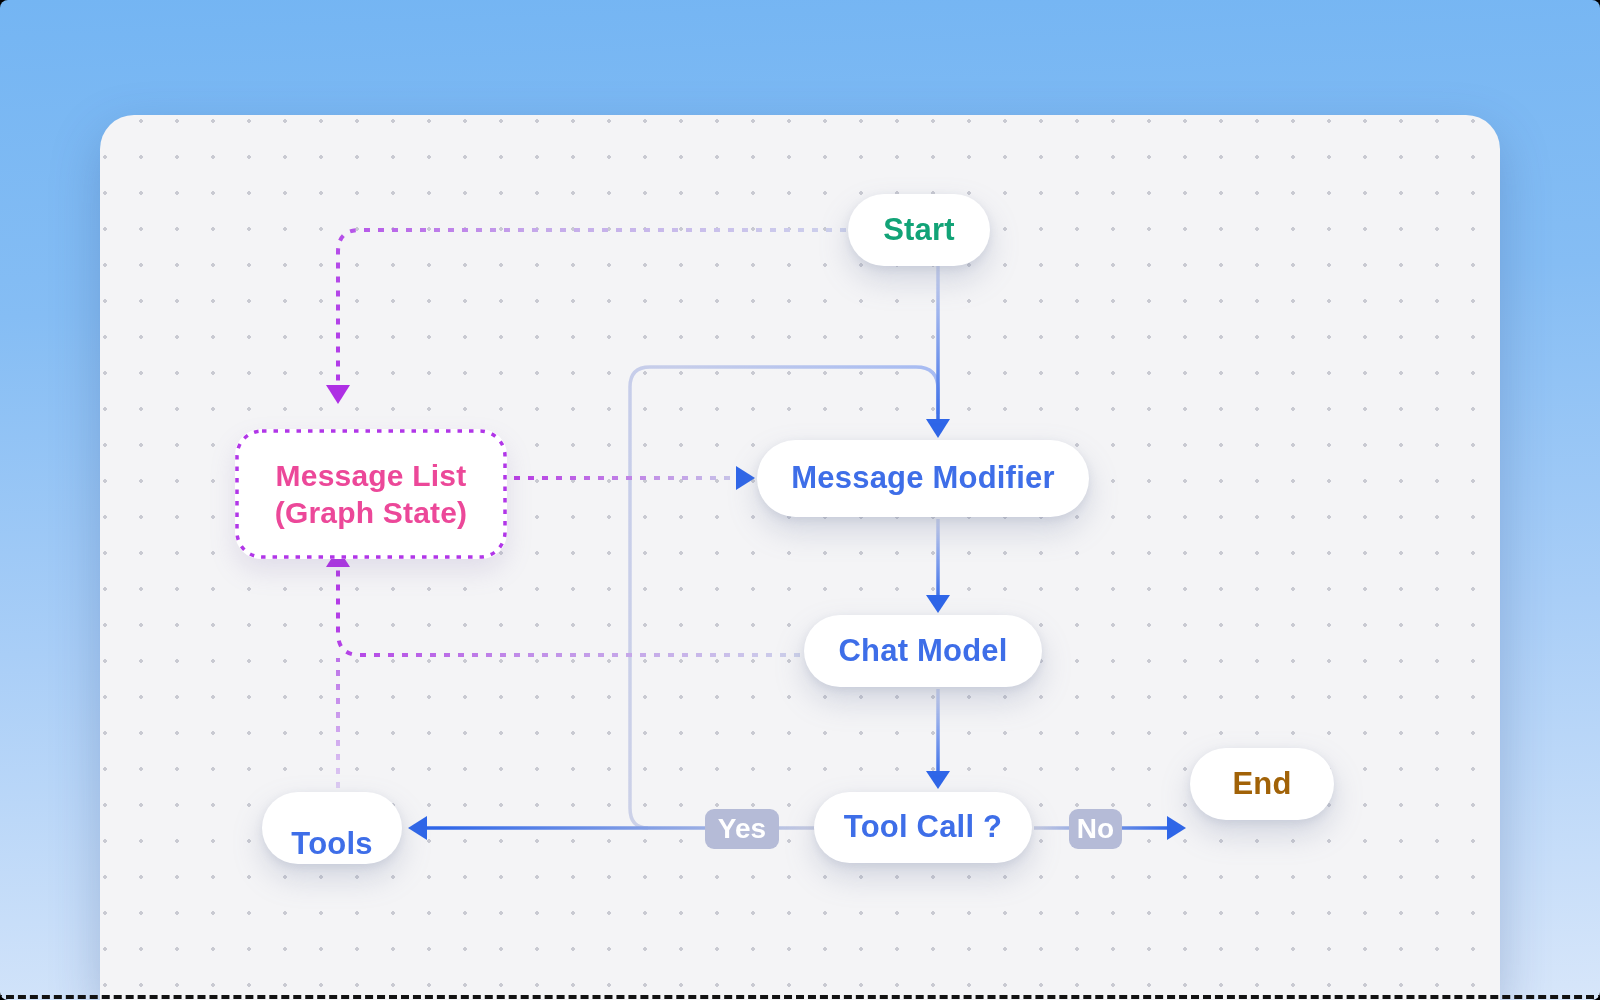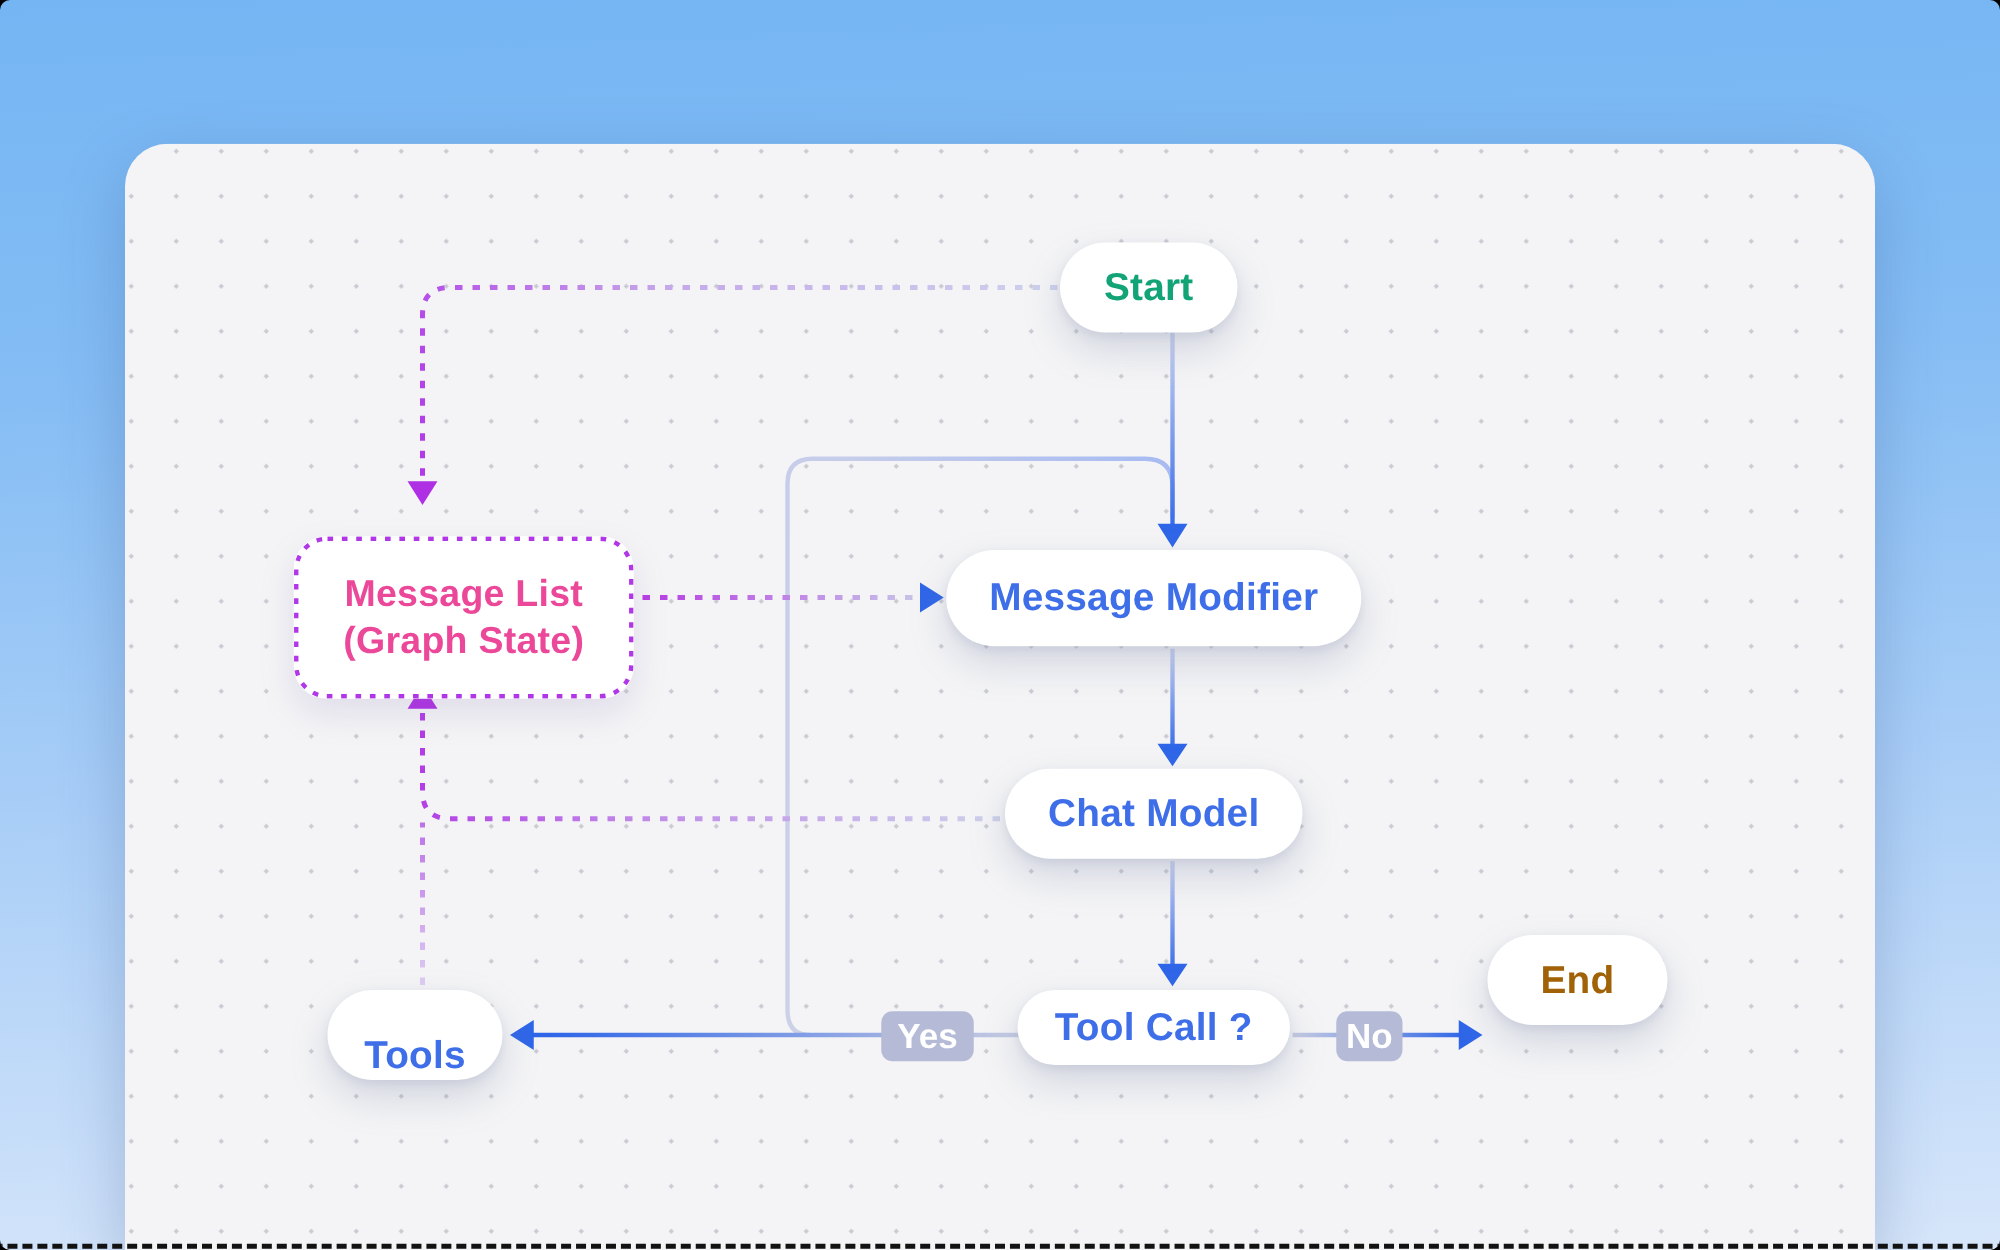--- a/index.html
+++ b/index.html
@@ -13,21 +13,21 @@
     background-size:36px 36px;background-position:23px 24px;}
   .edges{position:absolute;inset:0;width:1600px;height:1000px;pointer-events:none;}
   .node{position:absolute;display:flex;align-items:center;justify-content:center;
     background:#ffffff;border-radius:999px;
     box-shadow:0 14px 30px rgba(125,135,170,.28),0 3px 8px rgba(125,135,170,.16);
     font-weight:700;font-size:31px;letter-spacing:.2px;cursor:default;}
   .node .lbl{line-height:1.25;}
   .n-start{left:848px;top:194px;width:142px;height:72px;color:#12a377;}
   .n-modifier{left:757px;top:440px;width:332px;height:77px;color:#3e6ee8;}
   .n-chat{left:804px;top:615px;width:238px;height:72px;color:#3e6ee8;}
-  .n-toolcall{left:814px;top:792px;width:218px;height:60px;color:#3e6ee8;}
+  .n-toolcall{left:814px;top:792px;width:218px;height:71px;color:#3e6ee8;}
   .n-tools{left:262px;top:792px;width:140px;height:72px;color:#3e6ee8;align-items:flex-end;}
   .n-end{left:1190px;top:748px;width:144px;height:72px;color:#a16207;}
   .n-msglist{left:235px;top:413px;width:272px;height:130px;border-radius:26px;
     color:#ec4899;text-align:center;font-size:30px;
     box-shadow:0 12px 26px rgba(140,120,180,.18);margin-top:16px;}
   .n-msglist svg.border{position:absolute;inset:0;width:100%;height:100%;}
   .chip{position:absolute;display:flex;align-items:center;justify-content:center;
     background:#b5bbd7;color:#ffffff;font-weight:700;font-size:28px;border-radius:9px;}
   .chip-yes{left:705px;top:809px;width:74px;height:40px;}
   .chip-no{left:1069px;top:809px;width:53px;height:40px;}

